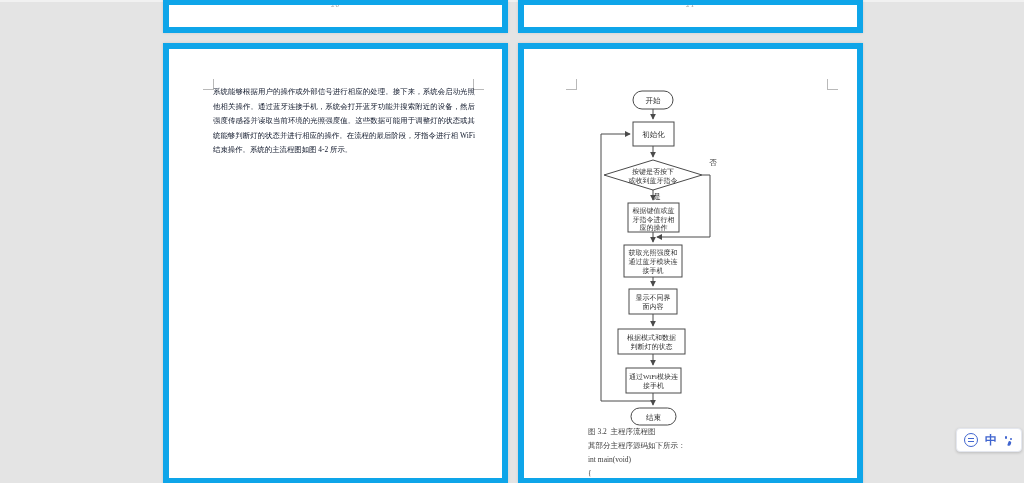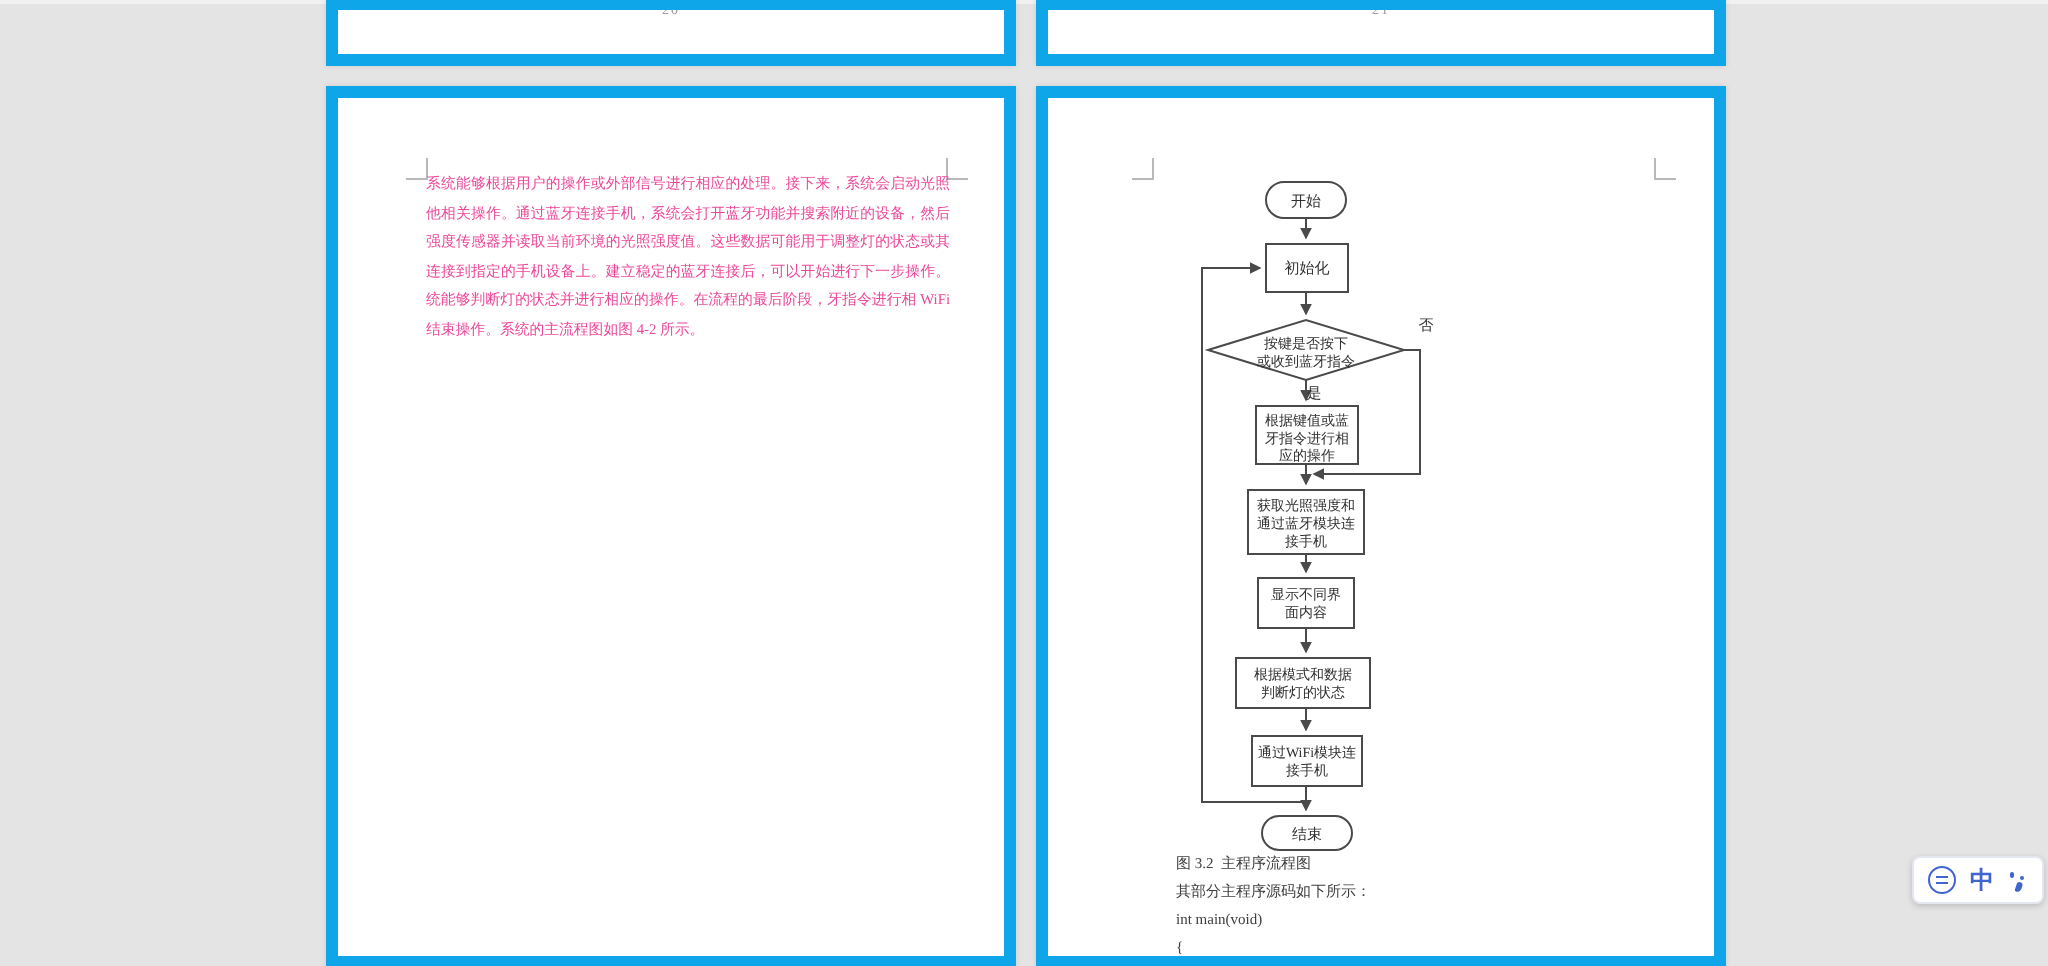--- a/index.html
+++ b/index.html
@@ -23,21 +23,21 @@
   .page-main{top:43px;height:441px;overflow:hidden;}
   .page-main-left{left:163px;width:345px;}
   .page-main-right{left:518px;width:345px;}
 
   
   .cmark{position:absolute;width:10px;height:10px;}
   .cmark.tl{border-right:1px solid #b9b9b9;border-bottom:1px solid #b9b9b9;}
   .cmark.tr{border-left:1px solid #b9b9b9;border-bottom:1px solid #b9b9b9;}
 
   
-  .para{position:absolute;left:44px;top:36px;width:262px;color:#ec4899;}
+  .para{position:absolute;left:44px;top:36px;width:262px;color:#0f172a;}
   .para .pline{
     width:262px;height:14.55px;line-height:14.55px;font-size:7.4px;
     text-align:justify;text-align-last:justify;text-justify:inter-character;
     white-space:nowrap;overflow:visible;
   }
   .para .pline.last{text-align-last:left;}
 
   
   .flow-svg{position:absolute;left:0;top:0;}
   .flow-svg text{fill:#303030;font-family:"Liberation Serif",serif;}
@@ -85,21 +85,20 @@
   <div class="pagenum-sliver">21</div>
 </div>
 
 <div class="page page-main page-main-left">
   <div class="cmark tl" style="left:34px;top:30px;"></div>
   <div class="cmark tr" style="left:304px;top:30px;"></div>
   <div class="para">
     <div class="pline">系统能够根据用户的操作或外部信号进行相应的处理。接下来，系统会启动光照</div>
     <div class="pline">他相关操作。通过蓝牙连接手机，系统会打开蓝牙功能并搜索附近的设备，然后</div>
     <div class="pline">强度传感器并读取当前环境的光照强度值。这些数据可能用于调整灯的状态或其</div>
-    <div class="pline">连接到指定的手机设备上。建立稳定的蓝牙连接后，可以开始进行下一步操作。</div>
     <div class="pline">统能够判断灯的状态并进行相应的操作。在流程的最后阶段，牙指令进行相 WiFi</div>
     <div class="pline last">结束操作。系统的主流程图如图 4-2 所示。</div>
   </div>
 </div>
 
 <div class="page page-main page-main-right">
   <div class="cmark tl" style="left:42px;top:30px;"></div>
   <div class="cmark tr" style="left:303px;top:30px;"></div>
 
   <svg class="flow-svg" width="345" height="378" viewBox="0 0 345 378">

